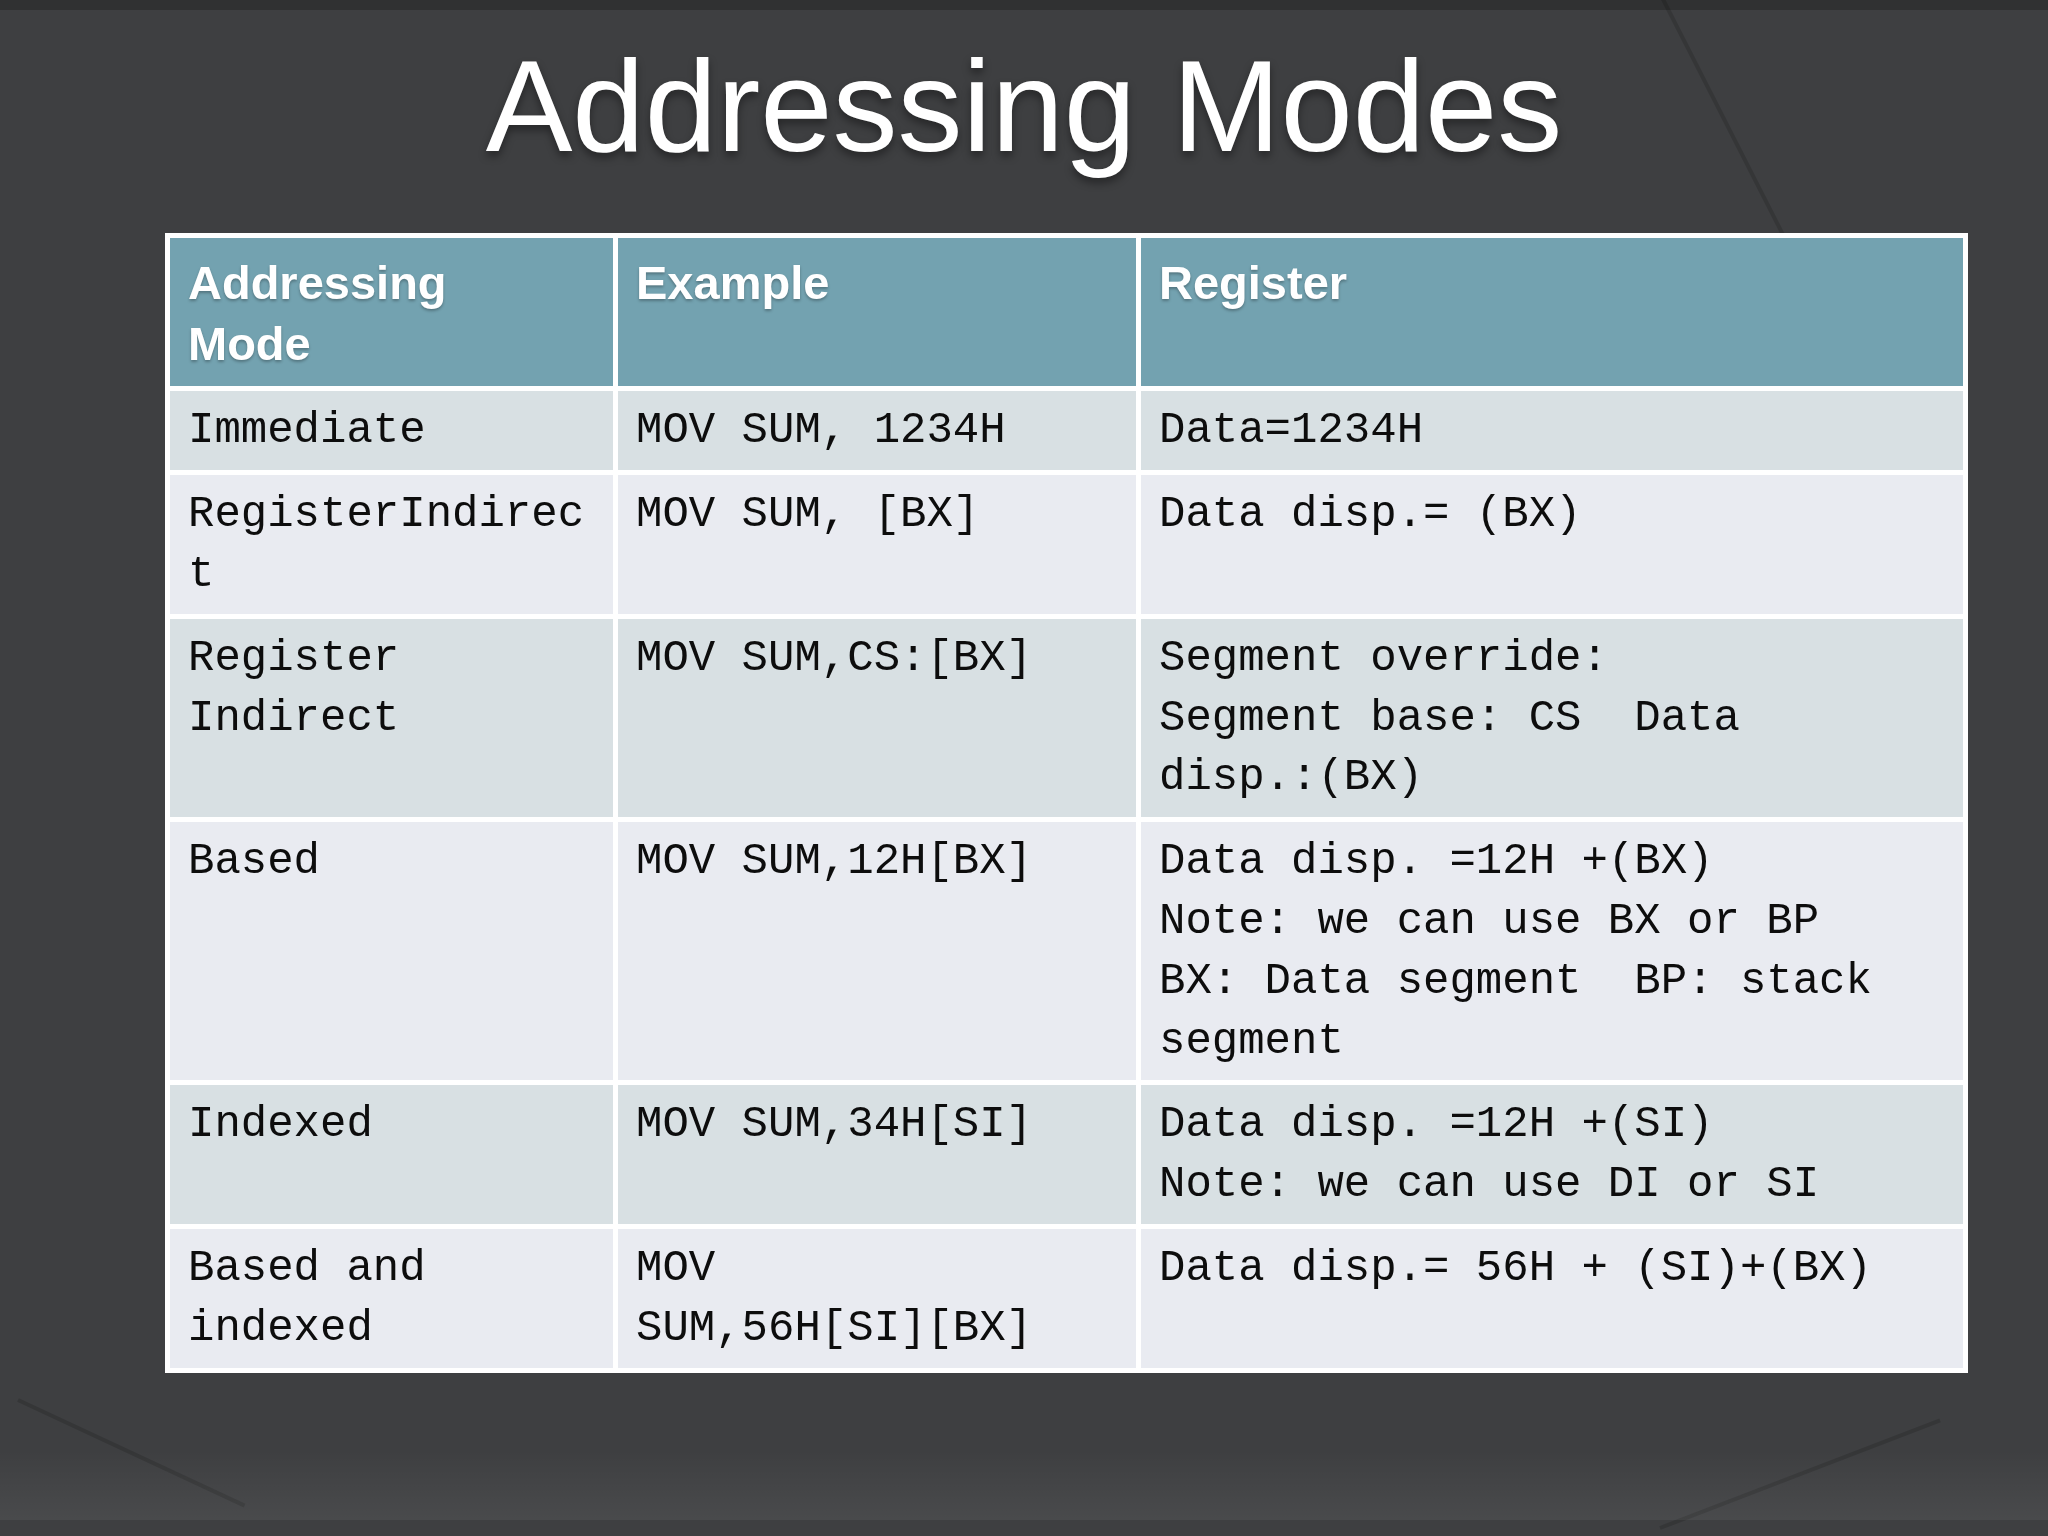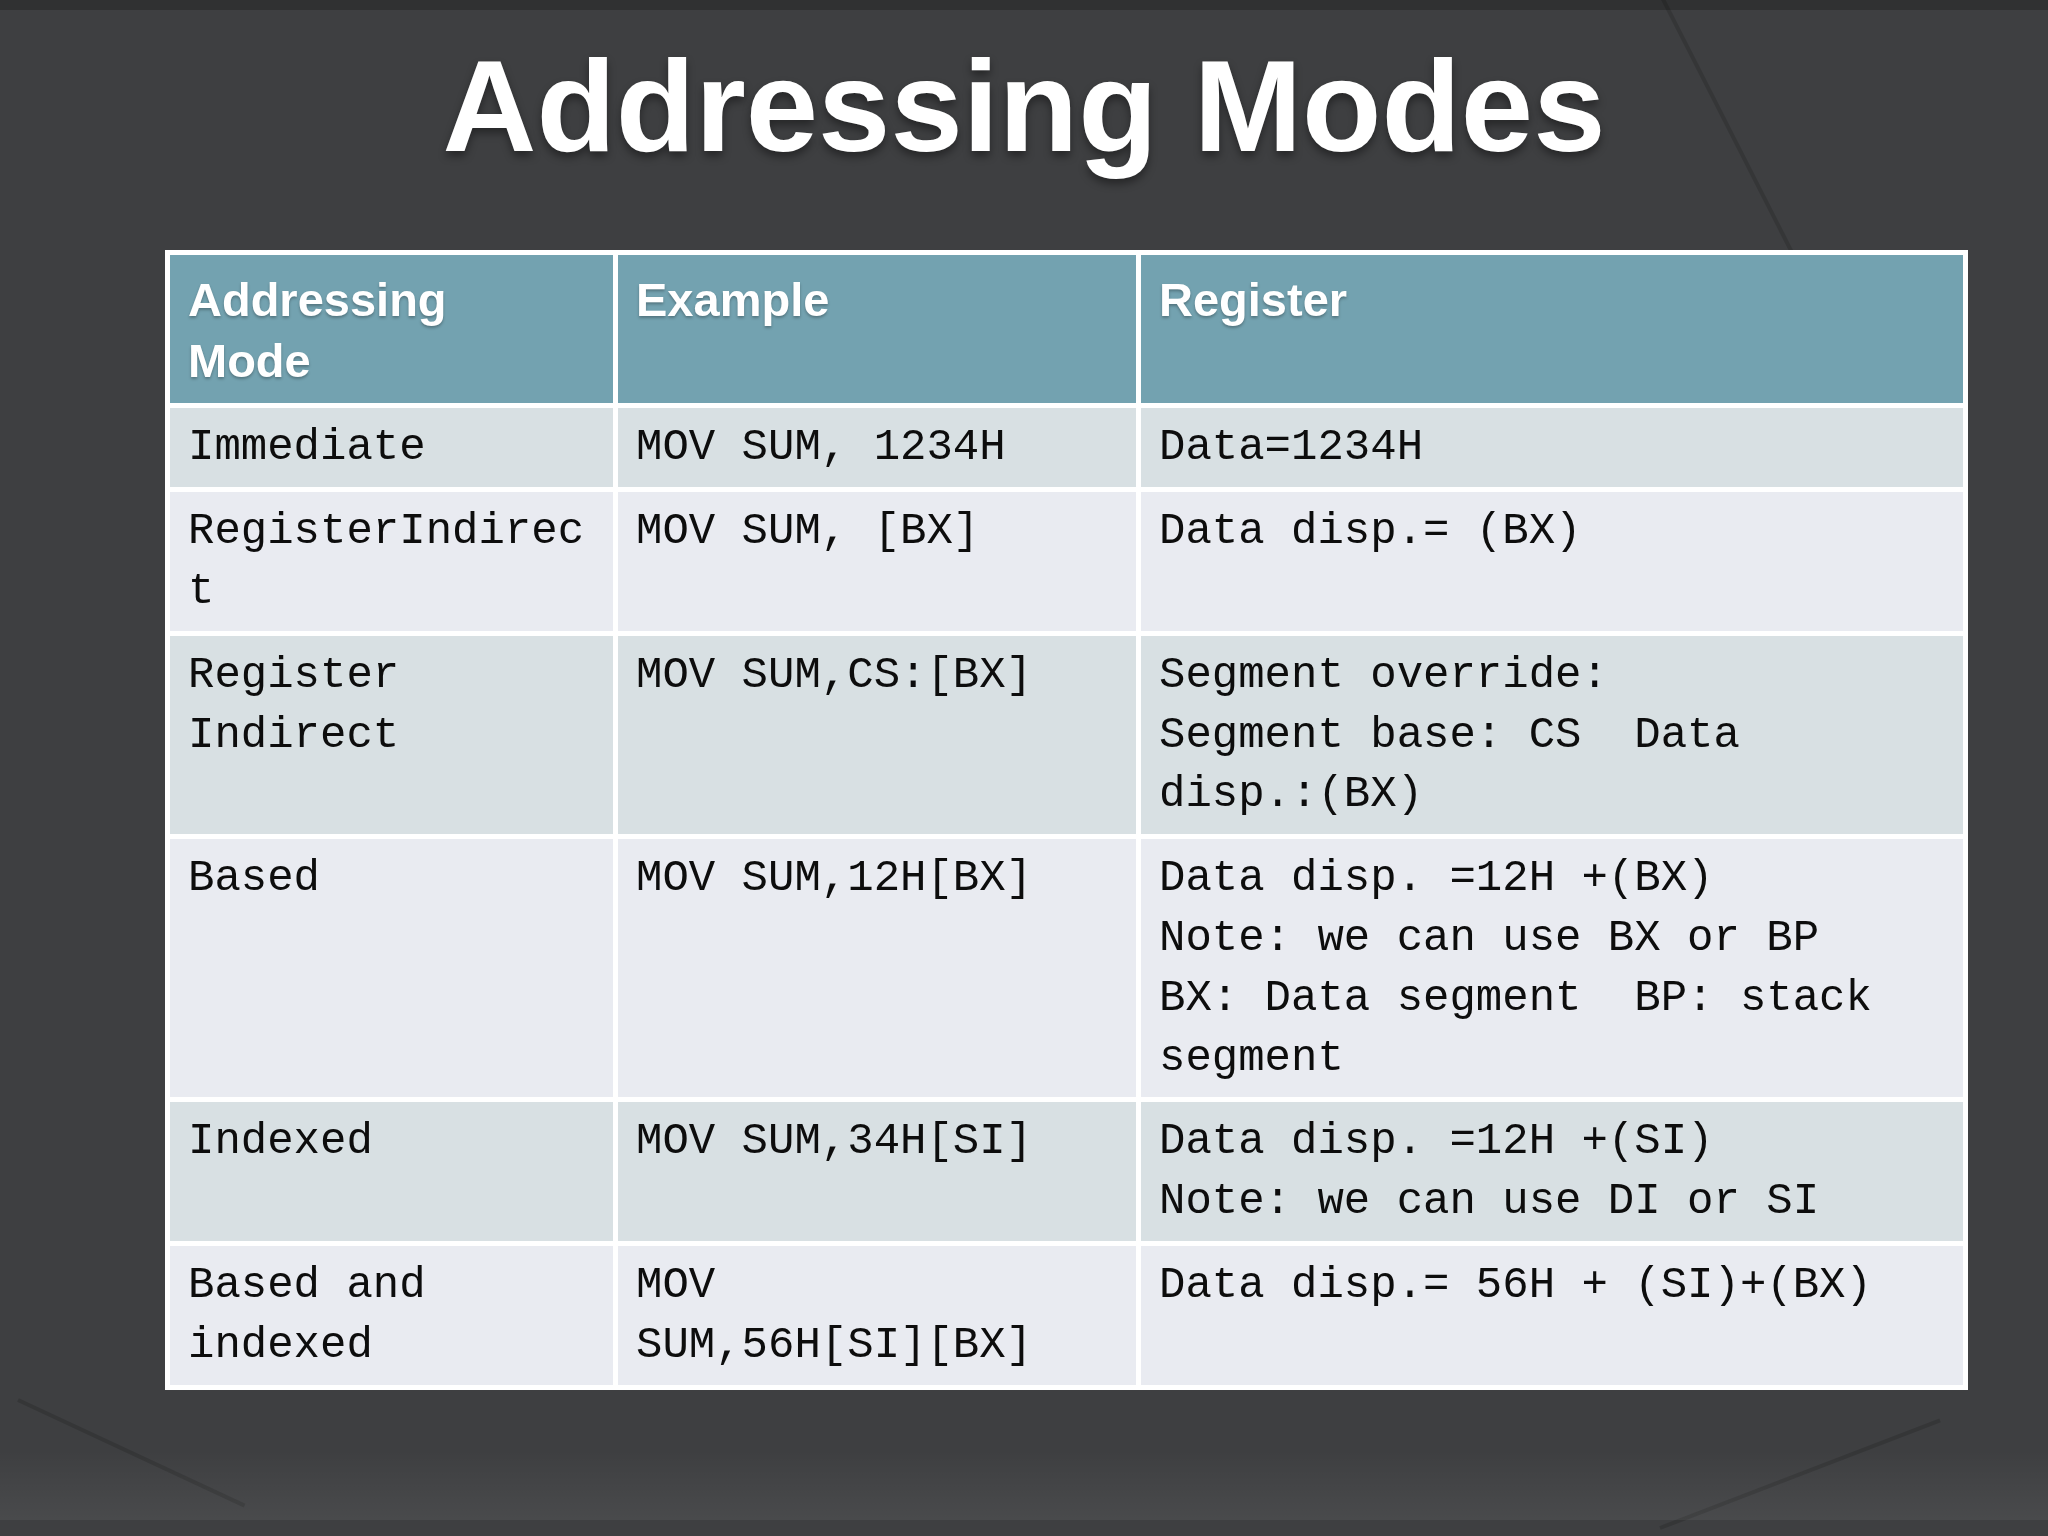--- a/index.html
+++ b/index.html
@@ -48,30 +48,30 @@
     width: 300px; height: 4px;
     transform: rotate(-21deg);
     transform-origin: left center;
   }
   
   h1.slide-title {
     margin: 0;
     padding-top: 32px;
     text-align: center;
     font-size: 130px;
-    font-weight: 700;
+    font-weight: 400;
     line-height: 1.15;
     color: var(--title-text, #ffffff);
     text-shadow: 0 5px 9px rgba(0,0,0,0.40);
   }
   
   table.modes {
     position: absolute;
     left: 165px;
-    top: 250px;
+    top: 233px;
     width: 1798px;
     border-collapse: collapse;
     table-layout: fixed;
   }
   col.col-mode    { width: 448px; }
   col.col-example { width: 523px; }
   col.col-remarks { width: 827px; }
   table.modes th,
   table.modes td {
     border: 5px solid var(--grid-line, #ffffff);

